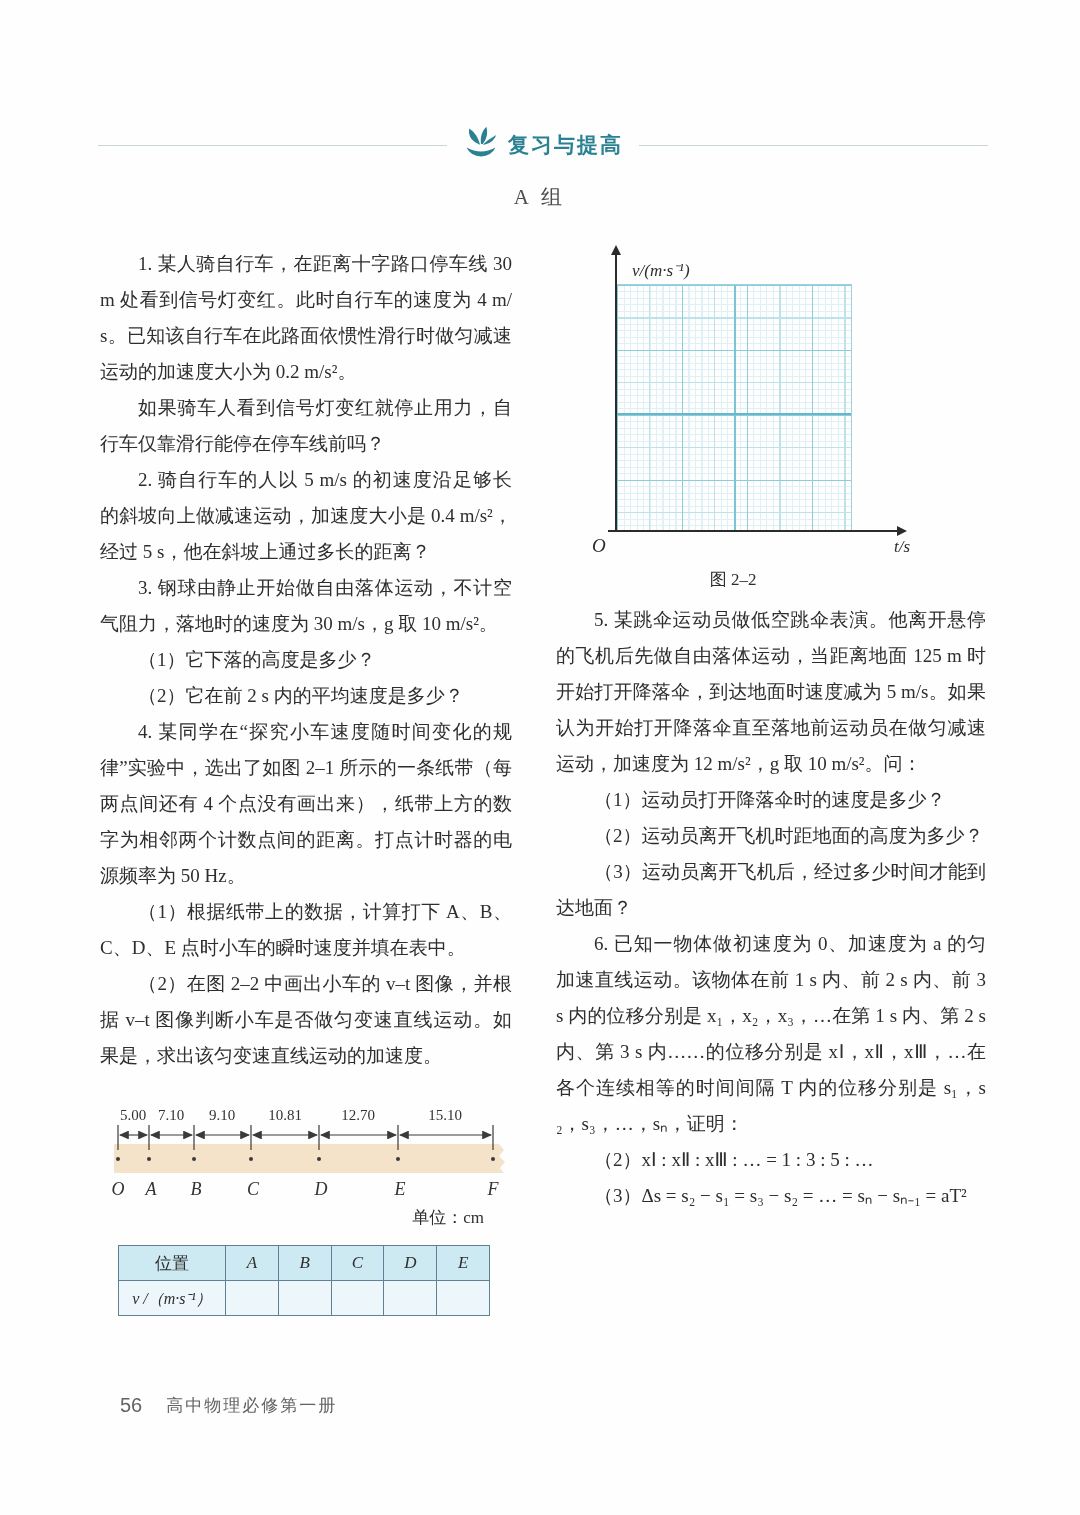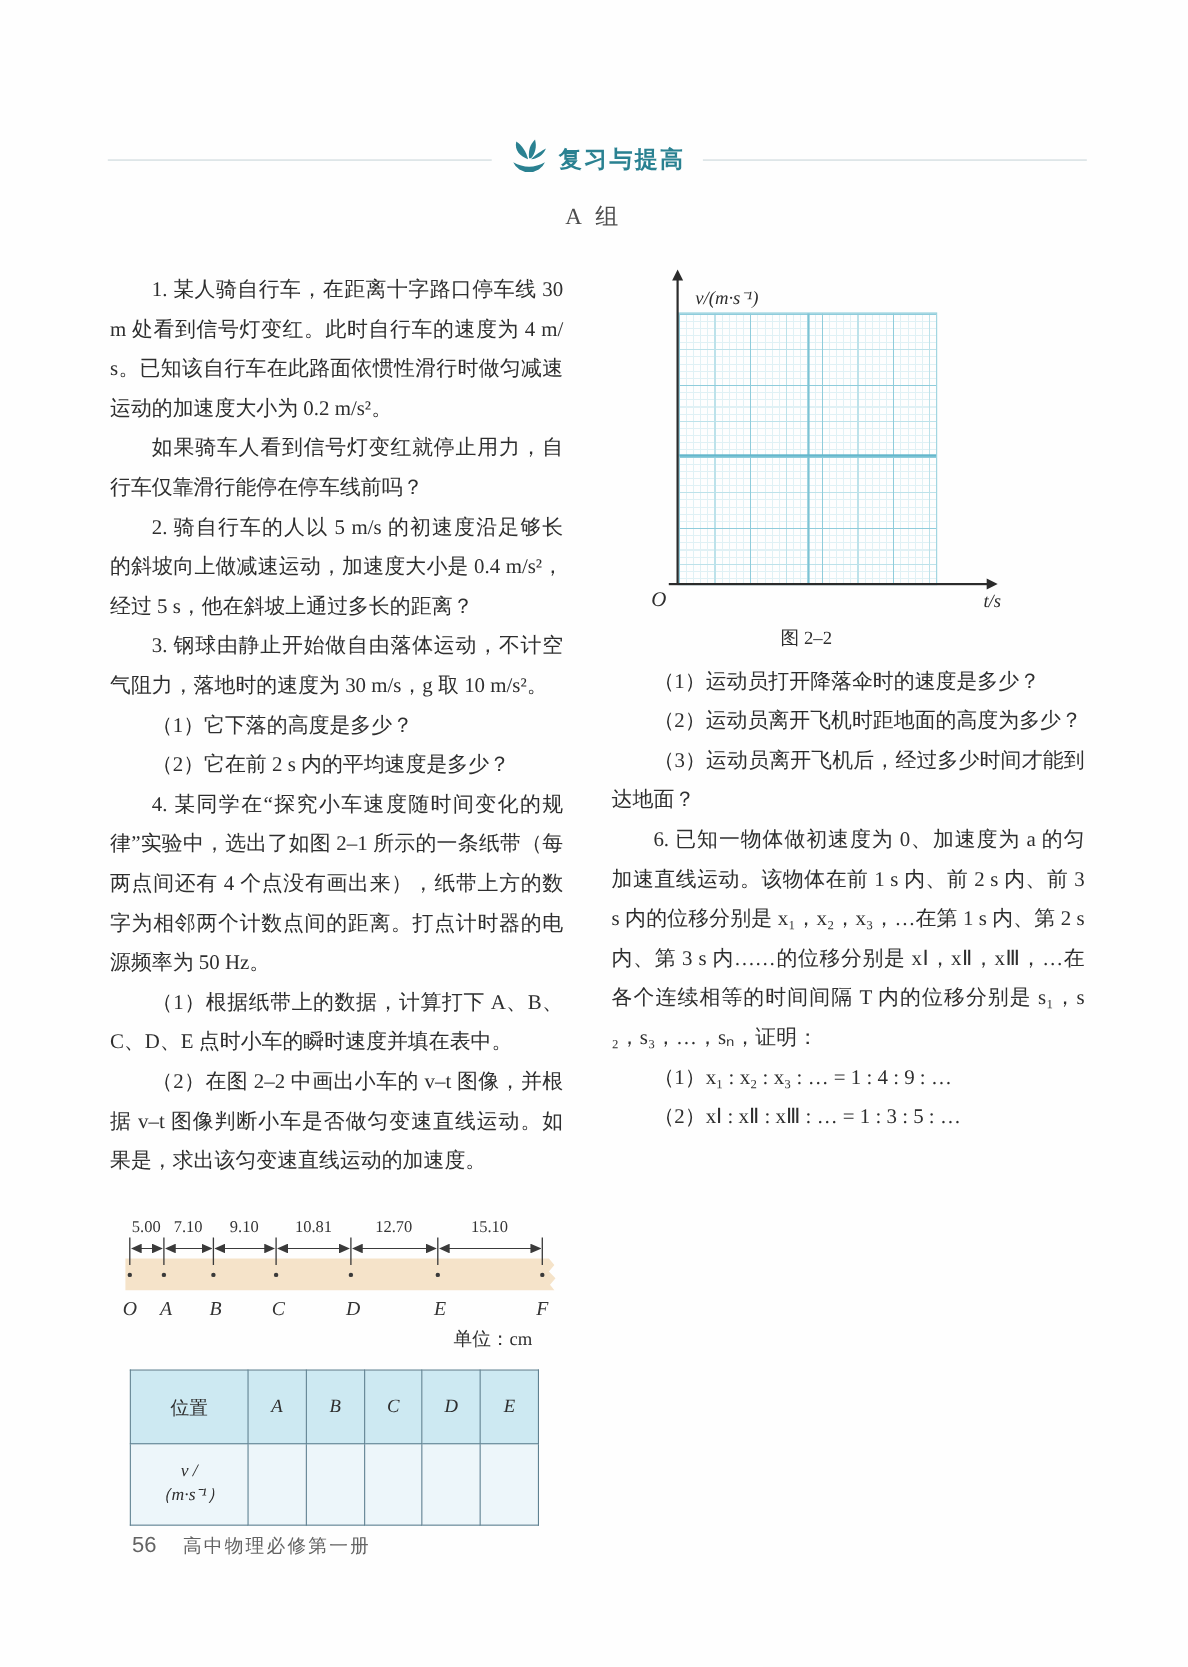--- a/index.html
+++ b/index.html
@@ -32,21 +32,21 @@
   }
   
   .fig1 { margin-top:18px; }
   .fig1 svg { display:block; }
   .fig1-unit { font-size:17px; text-align:right; padding-right:28px; margin-top:2px; }
   .fig-caption { font-size:17px; text-align:center; margin-top:10px; color:#333; }
   .tape-num { font-size:15px; fill:#333; font-family:"Liberation Serif",serif; }
   .tape-label { font-size:18px; fill:#333; font-style:italic; font-family:"Liberation Serif",serif; }
   
   .vtable { border-collapse:collapse; margin:16px 0 0 18px; width:372px; table-layout:fixed; }
-  .vtable th, .vtable td { border:1px solid #5f8191; height:34px; padding:16px; text-align:center; }
+  .vtable th, .vtable td { border:1px solid #5f8191; height:34px; padding:0; text-align:center; }
   .vtable col.c0 { width:107px; }
   .vtable thead th { background:#cde9f2; font-size:17px; font-weight:normal; }
   .vtable thead th:not(:first-child) { font-style:italic; }
   .vtable tbody td { background:#edf6fa; font-size:16px; }
   .vtable tbody td:first-child { font-style:italic; }
   
   .graph-fig { position:relative; width:430px; height:358px; margin-bottom:6px; }
   .graph-grid {
     position:absolute; left:60px; top:46px; width:234px; height:246px;
     border:1px solid #9ad2de;
@@ -217,26 +217,27 @@
       <div class="axis-y"></div>
       <div class="arrow-up"></div>
       <div class="axis-x"></div>
       <div class="arrow-right"></div>
       <div class="graph-ylabel">v/(m·s⁻¹)</div>
       <div class="graph-origin">O</div>
       <div class="graph-xlabel">t/s</div>
       <div class="graph-caption">图 2–2</div>
     </div>
 
+    <p class="body-par">5. 某跳伞运动员做低空跳伞表演。他离开悬停的飞机后先做自由落体运动，当距离地面 125 m 时开始打开降落伞，到达地面时速度减为 5 m/s。如果认为开始打开降落伞直至落地前运动员在做匀减速运动，加速度为 12 m/s²，g 取 10 m/s²。问：</p>
     <p class="body-par">（1）运动员打开降落伞时的速度是多少？</p>
     <p class="body-par">（2）运动员离开飞机时距地面的高度为多少？</p>
     <p class="body-par">（3）运动员离开飞机后，经过多少时间才能到达地面？</p>
     <p class="body-par">6. 已知一物体做初速度为 0、加速度为 a 的匀加速直线运动。该物体在前 1 s 内、前 2 s 内、前 3 s 内的位移分别是 x₁，x₂，x₃，…在第 1 s 内、第 2 s 内、第 3 s 内……的位移分别是 xⅠ，xⅡ，xⅢ，…在各个连续相等的时间间隔 T 内的位移分别是 s₁，s₂，s₃，…，sₙ，证明：</p>
-    <p class="body-par">（1）x₁ : x₂ : x₃ : … = 1 : 4 : 9 : …</p>
     <p class="body-par">（2）xⅠ : xⅡ : xⅢ : … = 1 : 3 : 5 : …</p>
+    <p class="body-par">（3）Δs = s₂ − s₁ = s₃ − s₂ = … = sₙ − sₙ₋₁ = aT²</p>
   </div>
 
   <div class="footer">
     <span class="page-num">56</span>
     <span class="book-title">高中物理必修第一册</span>
   </div>
 
 </div>
 
 </body></html>

